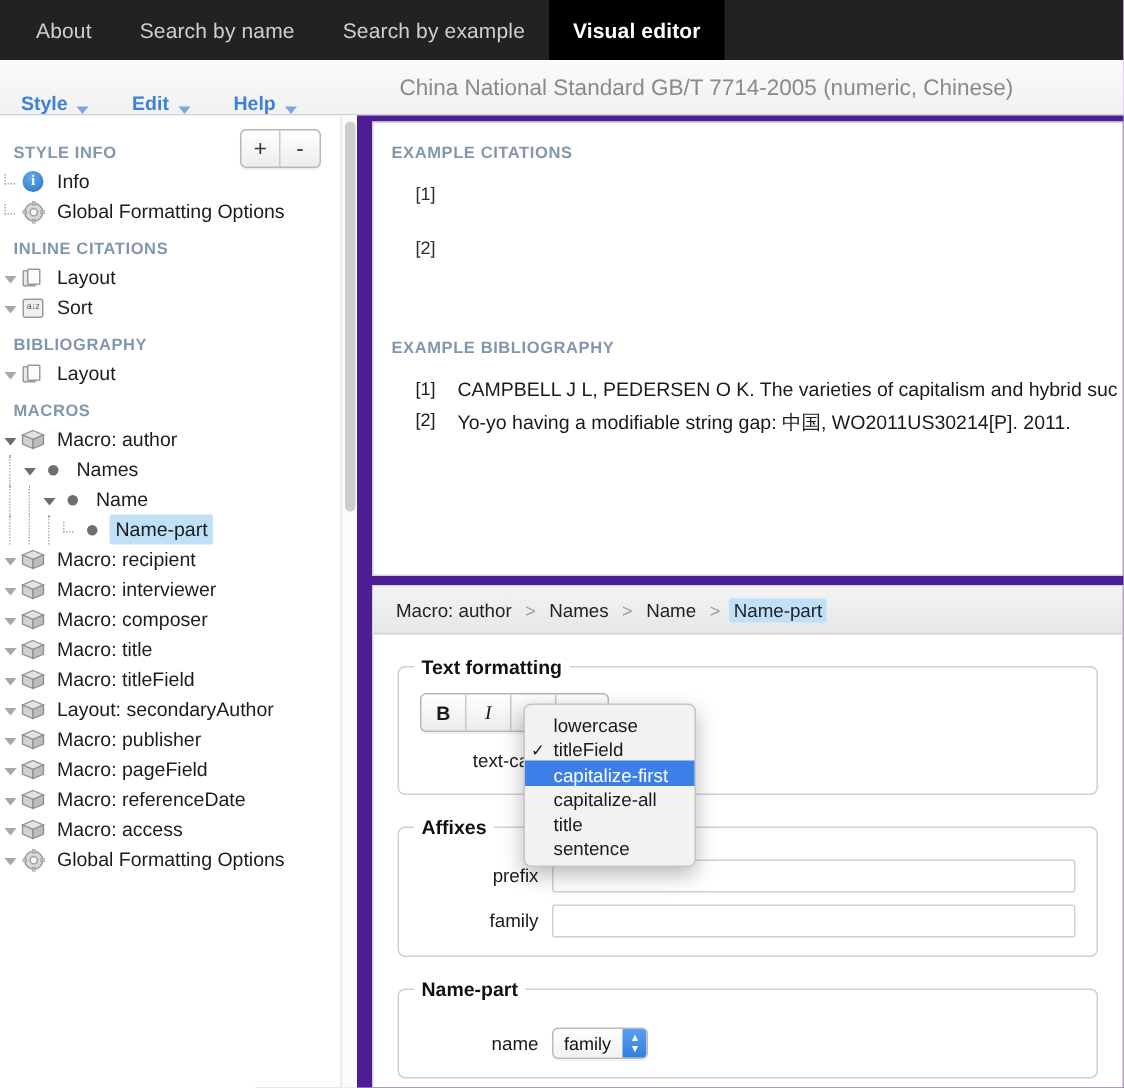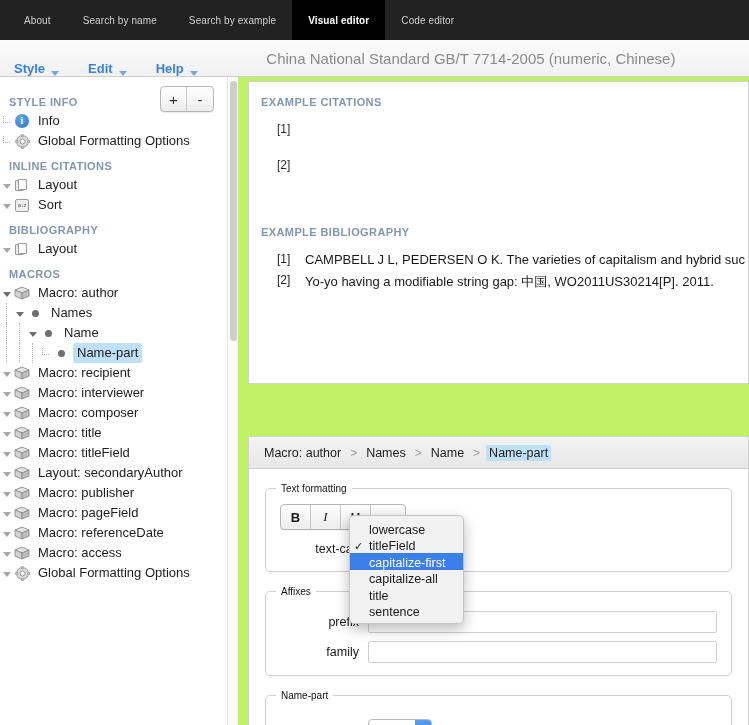--- a/index.html
+++ b/index.html
@@ -17,21 +17,21 @@
     height: 40px;
     background: #222222;
     display: flex;
     align-items: stretch;
     padding-left: 8px;
   }
   .nav-tab {
     display: flex; align-items: center;
     padding: 0 16px;
     color: #cfcfcf;
-    font-size: 10px;
+    font-size: 14px;
     letter-spacing: .1px;
     cursor: pointer;
     white-space: nowrap;
   }
   .nav-tab.active {
     background: #000000;
     color: #ffffff;
     font-weight: bold;
   }
 
@@ -226,23 +226,22 @@
   .ic-dot {
     width: 7px; height: 7px; border-radius: 50%;
     background: #6e6e6e;
   }
 
   
   #rightside {
     flex: 1;
     display: flex;
     flex-direction: column;
-    background: #bef264;
-    overflow: hidden;
-    gap: 46px;
+    background: #4c1d95;
+    overflow: hidden;
   }
   #preview-panel {
     margin: 4px 0 0 10px;
     background: #ffffff;
     border: 1px solid #d2d2d2;
     height: 303px;
     overflow: hidden;
     padding: 14px 0 0 12px;
   }
   .sec-label {
@@ -290,22 +289,22 @@
   .crumb.active { background: #bfe0f7; border-radius: 2px; }
   .crumb-sep { color: #9a9a9a; margin: 0 6px; font-size: 12px; }
 
   fieldset.group {
     border: 1px solid #cfcfcf;
     border-radius: 5px;
     margin: 14px 16px 0 16px;
     padding: 6px 10px 12px 10px;
   }
   fieldset.group > legend {
-    font-size: 10px;
-    font-weight: normal;
+    font-size: 13px;
+    font-weight: bold;
     color: #111;
     padding: 0 5px;
   }
   #fmt-toolbar {
     display: inline-flex;
     border: 1px solid #b6b6b6;
     border-radius: 4px;
     overflow: hidden;
     background: linear-gradient(#ffffff,#ececec);
     margin: 4px 0 0 4px;
@@ -398,21 +397,20 @@
   #dropdown .opt.highlight .chk { color: #ffffff; }
 </style>
 </head>
 <body>
 
 <div id="topnav">
     <div class="nav-tab">About</div>
     <div class="nav-tab">Search by name</div>
     <div class="nav-tab">Search by example</div>
     <div class="nav-tab active">Visual editor</div>
-    <div class="nav-tab">Code editor</div>
   </div>
 
 <div id="menustrip">
   <div id="menu-items-host" style="display:flex">
       <div class="menu-item">
         <span>Style</span>
         <span class="menu-caret"></span>
       </div>
       <div class="menu-item">
         <span>Edit</span>

